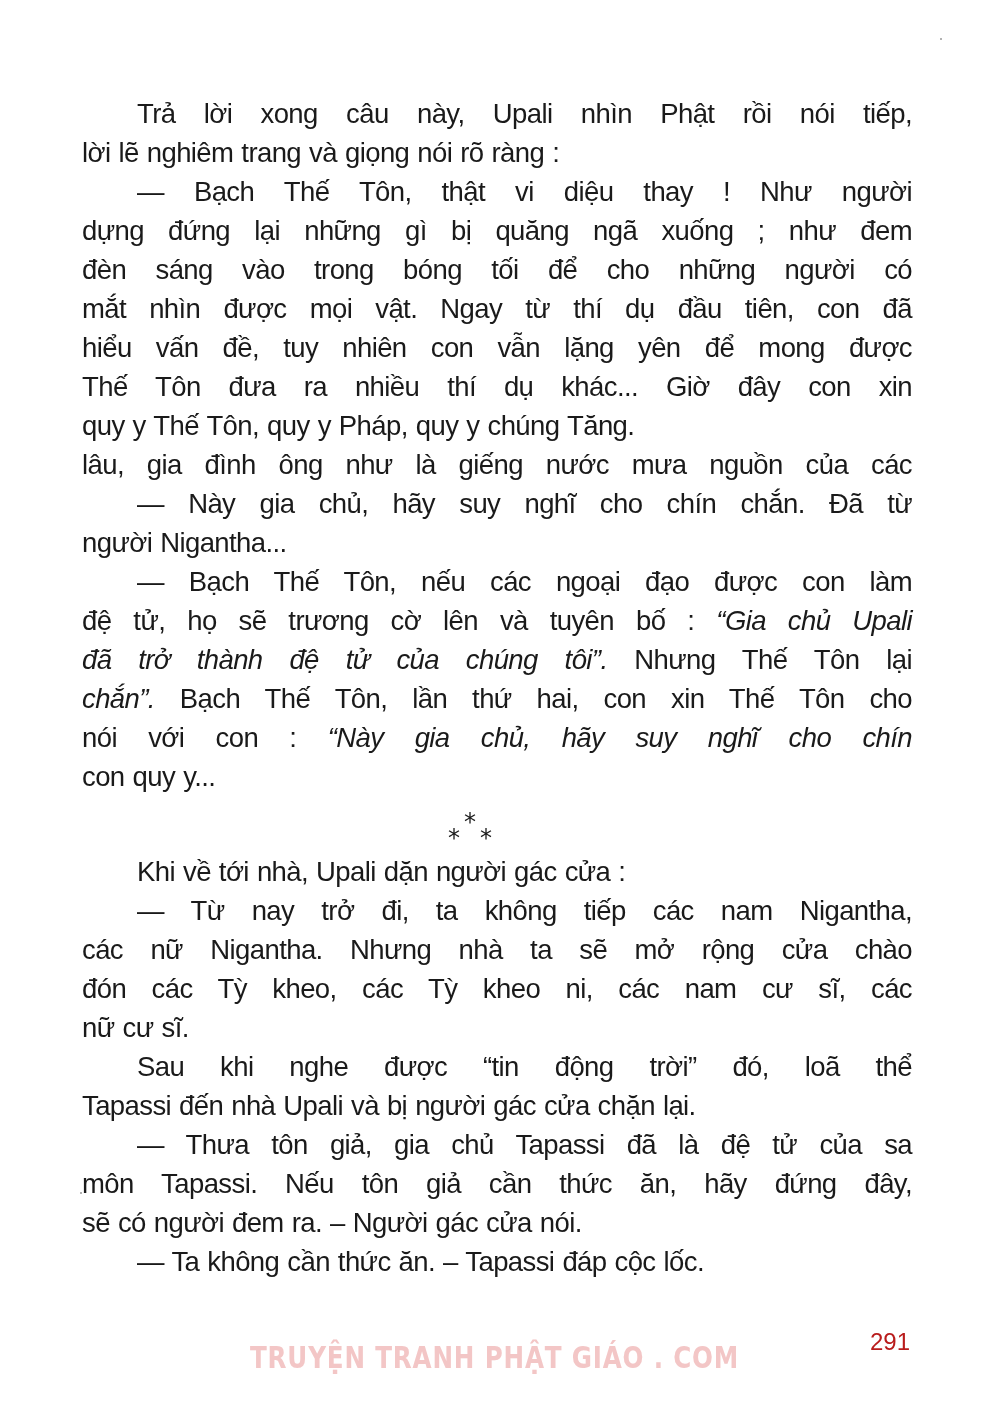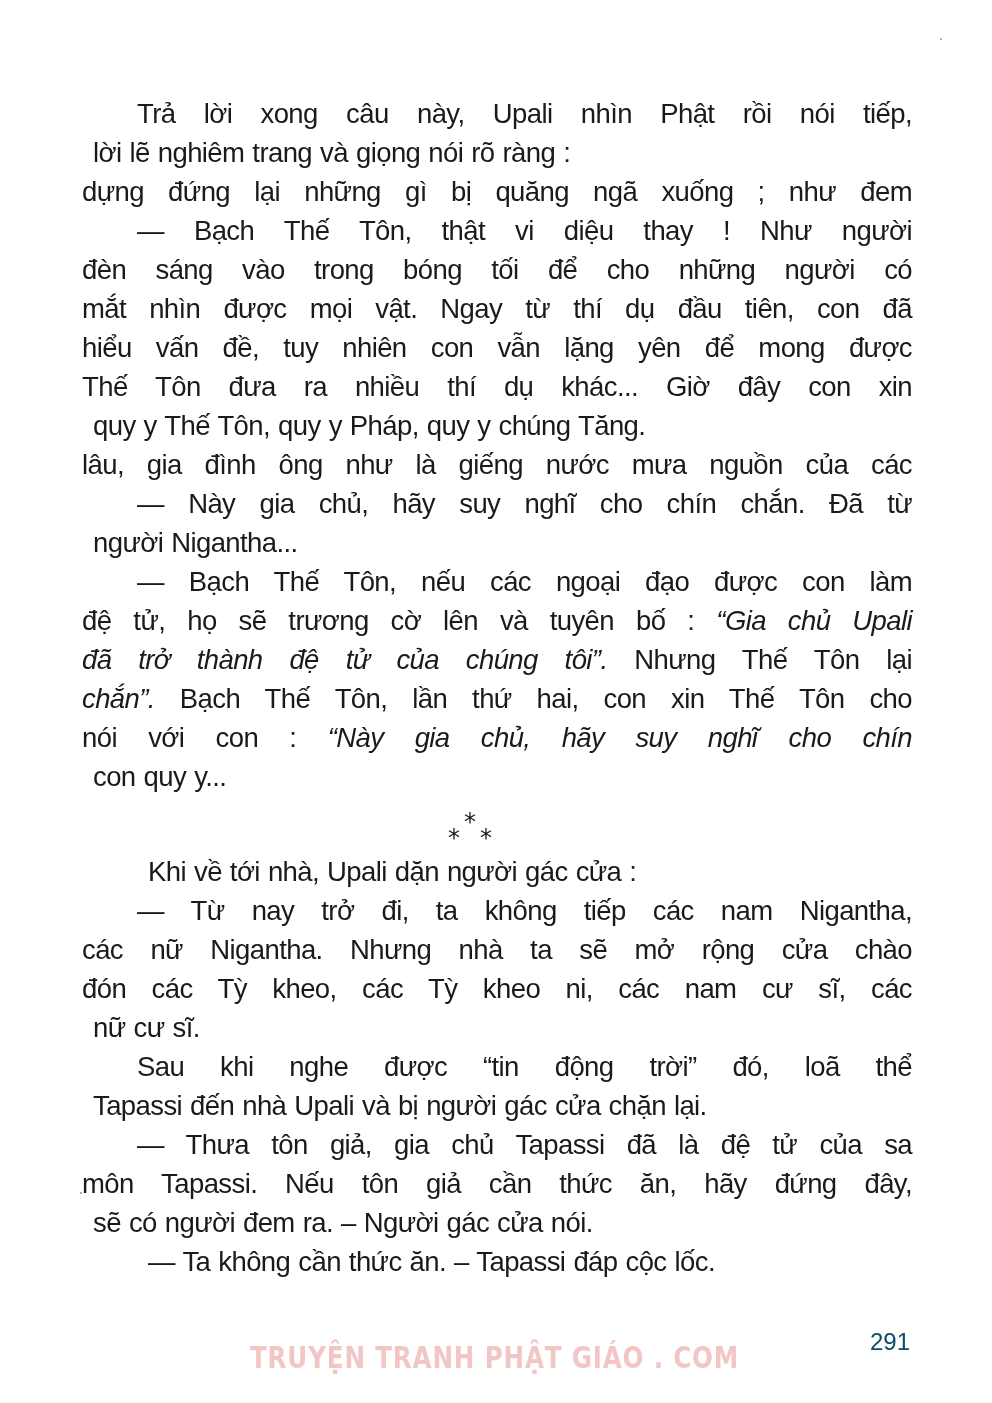--- a/index.html
+++ b/index.html
@@ -24,21 +24,20 @@
       font-size: 27.5px;
       white-space: nowrap;
       text-align: justify;
       text-align-last: justify;
       letter-spacing: -0.6px;
       word-spacing: 1px;
       transform-origin: left center;
     }
     .line.last {
       text-align-last: left;
-      margin-left: 11px;
     }
     .line.indent {
       padding-left: 55px;
     }
     .line i { font-style: italic; }
     .separator {
       height: 78px;
       position: relative;
     }
     .separator .star {
@@ -46,21 +45,21 @@
       font-size: 24px;
       line-height: 1;
       font-family: "DejaVu Sans", sans-serif;
     }
     .page-number {
       position: absolute;
       left: 870px;
       top: 1328px;
       font-size: 24px;
       font-family: "Liberation Sans", sans-serif;
-      color: #0c4a6e;
+      color: #b91c1c;
     }
     .watermark {
       position: absolute;
       left: 250px;
       top: 1340px;
       font-family: "DejaVu Sans", sans-serif;
       font-size: 30px;
       font-weight: bold;
       color: #f3c6c6;
       letter-spacing: 1px;
@@ -76,22 +75,22 @@
     }
   </style>
 </head>
 <body>
 
 <div class="page-text">
 
   <div class="line indent">Trả lời xong câu này, Upali nhìn Phật rồi nói tiếp,</div>
   <div class="line last">lời lẽ nghiêm trang và giọng nói rõ ràng :</div>
 
+  <div class="line indent">— Bạch Thế Tôn, thật vi diệu thay ! Như người</div>
   <div class="line">dựng đứng lại những gì bị quăng ngã xuống ; như đem</div>
-  <div class="line indent">— Bạch Thế Tôn, thật vi diệu thay ! Như người</div>
   <div class="line">đèn sáng vào trong bóng tối để cho những người có</div>
   <div class="line">mắt nhìn được mọi vật. Ngay từ thí dụ đầu tiên, con đã</div>
   <div class="line">hiểu vấn đề, tuy nhiên con vẫn lặng yên để mong được</div>
   <div class="line">Thế Tôn đưa ra nhiều thí dụ khác... Giờ đây con xin</div>
   <div class="line last">quy y Thế Tôn, quy y Pháp, quy y chúng Tăng.</div>
 
   <div class="line">lâu, gia đình ông như là giếng nước mưa nguồn của các</div>
   <div class="line indent">— Này gia chủ, hãy suy nghĩ cho chín chắn. Đã từ</div>
   <div class="line last">người Nigantha...</div>
 

